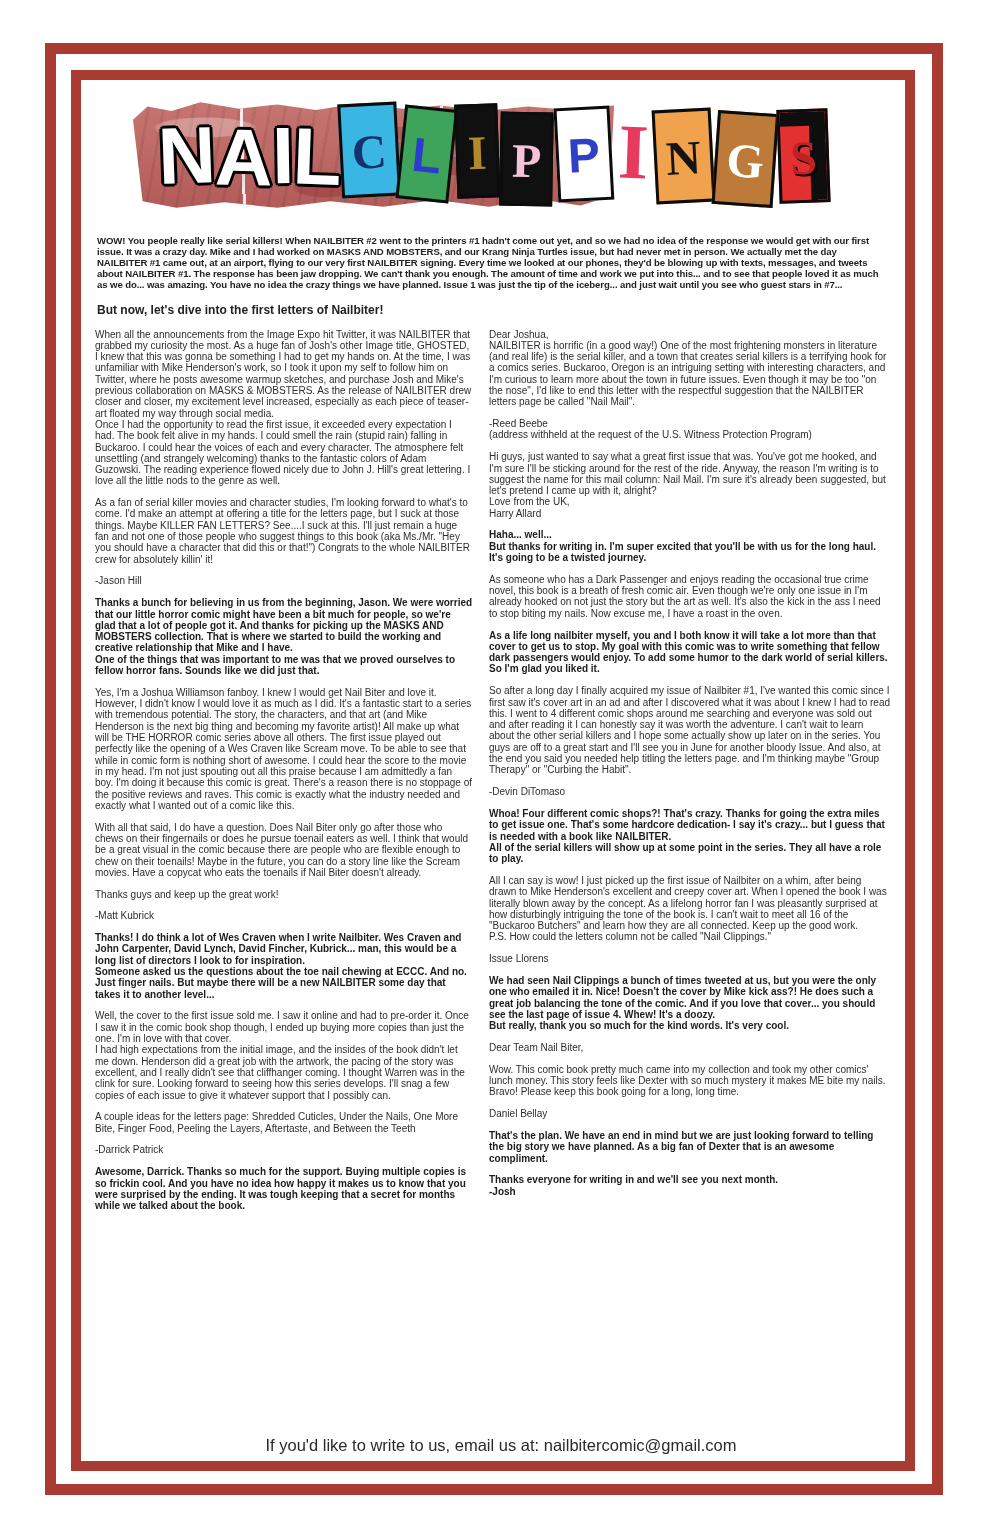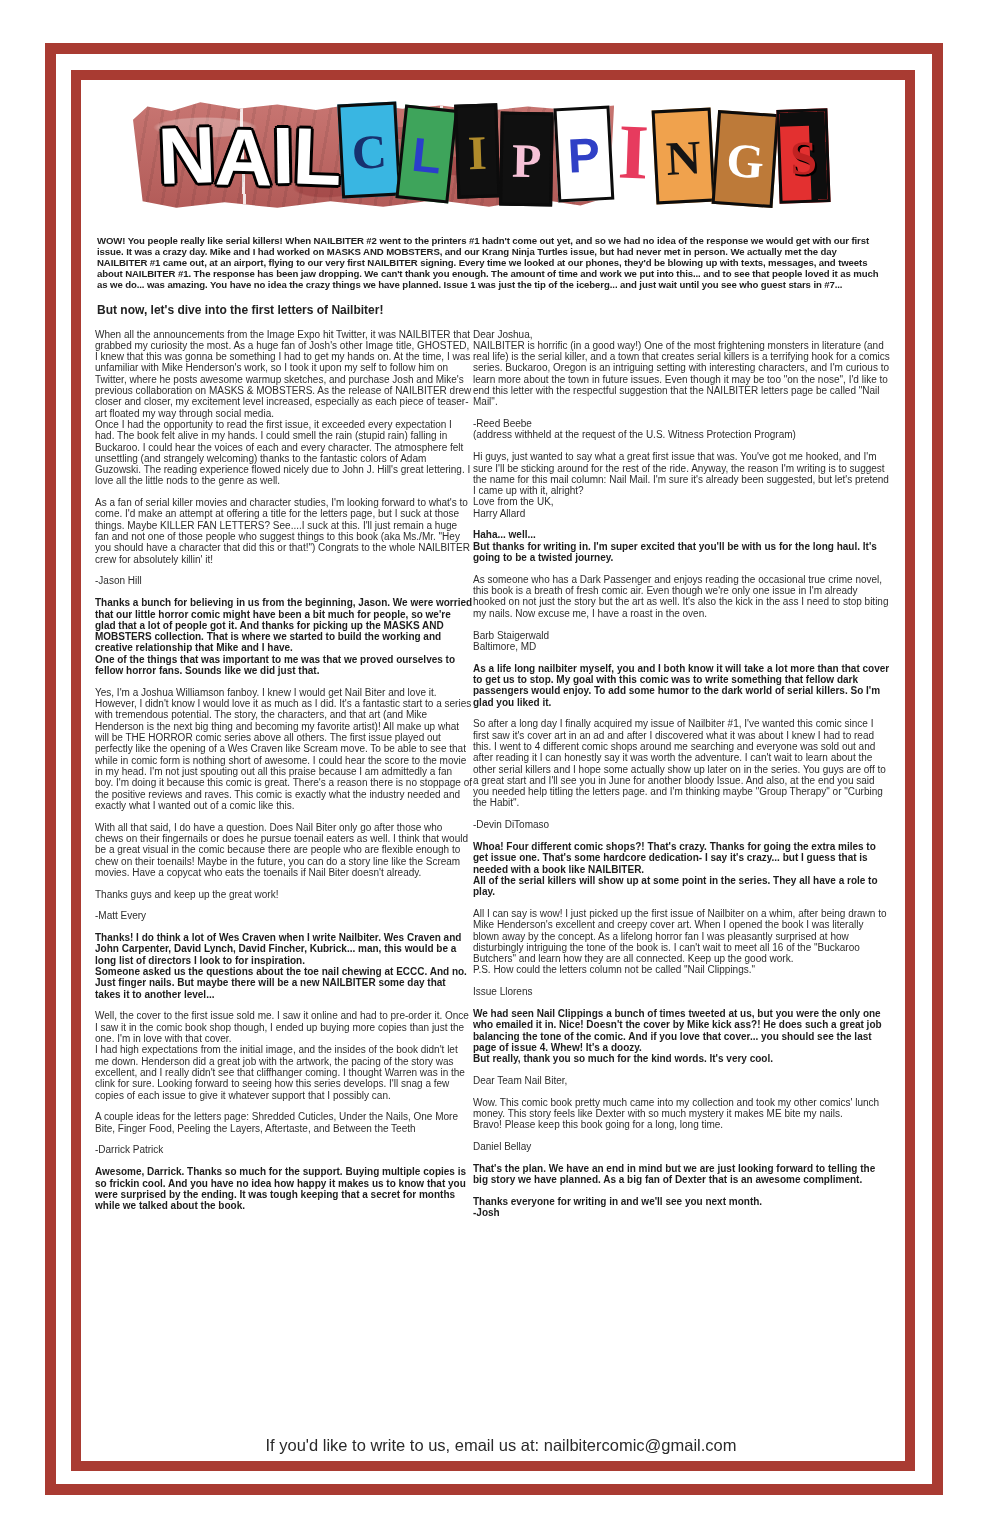--- a/index.html
+++ b/index.html
@@ -36,21 +36,21 @@
       padding:22px 9px 18px;border:3px solid #0c0c0c;margin:0 1px;}
   .box,.box-dark{font-family:"Liberation Serif",serif;}
   .box-sans,.box-outline{font-family:"Liberation Sans",sans-serif;}
   .bare{font-family:"Liberation Serif",serif;font-weight:bold;font-size:78px;padding:0 5px;}
   .box-dark{box-shadow:inset -16px 14px 0 0 #0e0e0e;text-shadow:2px 2px 0 #000;}
   
   .intro{font-weight:bold;font-size:9.6px;line-height:10.9px;letter-spacing:-0.1px;
       color:#222;white-space:pre-line;margin:4px 2px 0;}
   .lead-in{font-weight:bold;font-size:12px;margin:12px 2px 12px;color:#222;}
   
-  .cols{display:flex;align-items:flex-start;}
+  .cols{display:flex;gap:16px;align-items:flex-start;}
   .col{font-size:10px;line-height:11.3px;}
   .col-left{width:378px;flex:none;}
   .col-right{flex:1;}
   .col p{margin:0 0 10.5px;white-space:pre-line;}
   .col p.bold{font-weight:bold;color:#1d1d1d;}
   
   .footer{position:absolute;left:16px;right:0;bottom:6px;text-align:center;
       font-size:16.5px;color:#2a2a2a;}
 </style>
 </head>
@@ -86,42 +86,40 @@
     <div class="col col-left">
         <p class="">When all the announcements from the Image Expo hit Twitter, it was NAILBITER that grabbed my curiosity the most.  As a huge fan of Josh's other Image title, GHOSTED, I knew that this was gonna be something I had to get my hands on.  At the time, I was unfamiliar with Mike Henderson's work, so I took it upon my self to follow him on Twitter, where he posts awesome warmup sketches, and purchase Josh and Mike's previous collaboration on MASKS &amp; MOBSTERS.  As the release of NAILBITER drew closer and closer, my excitement level increased, especially as each piece of teaser-art floated my way through social media.
 Once I had the opportunity to read the first issue, it exceeded every expectation I had.  The book felt alive in my hands.  I could smell the rain (stupid rain) falling in Buckaroo.  I could hear the voices of each and every character.  The atmosphere felt unsettling (and strangely welcoming) thanks to the fantastic colors of Adam Guzowski.  The reading experience flowed nicely due to John J. Hill's great lettering.  I love all the little nods to the genre as well.</p>
         <p class="">As a fan of serial killer movies and character studies, I'm looking forward to what's to come.  I'd make an attempt at offering a title for the letters page, but I suck at those things.  Maybe KILLER FAN LETTERS?  See....I suck at this. I'll just remain a huge fan and not one of those people who suggest things to this book (aka Ms./Mr. "Hey you should have a character that did this or that!")  Congrats to the whole NAILBITER crew for absolutely killin' it!</p>
         <p class="">-Jason Hill</p>
         <p class="bold">Thanks a bunch for believing in us from the beginning, Jason. We were worried that our little horror comic might have been a bit much for people, so we're glad that a lot of people got it. And thanks for picking up the MASKS AND MOBSTERS collection. That is where we started to build the working and creative relationship that Mike and I have.
 One of the things that was important to me was that we proved ourselves to fellow horror fans. Sounds like we did just that.</p>
         <p class="">Yes, I'm a Joshua Williamson fanboy.  I knew I would get Nail Biter and love it. However, I didn't know I would love it as much as I did.  It's a fantastic start to a series with tremendous potential.  The story, the characters, and that art (and Mike Henderson is the next big thing and becoming my favorite artist)! All make up what will be THE HORROR comic series above all others.  The first issue played out perfectly like the opening of a Wes Craven like Scream move.  To be able to see that while in comic form is nothing short of awesome.  I could hear the score to the movie in my head.  I'm not just spouting out all this praise because I am admittedly a fan boy.  I'm doing it because this comic is great.  There's a reason there is no stoppage of the positive reviews and raves.  This comic is exactly what the industry needed and exactly what I wanted out of a comic like this.</p>
         <p class="">With all that said, I do have a question.  Does Nail Biter only go after those who chews on their fingernails or does he pursue toenail eaters as well.  I think that would be a great visual in the comic because there are people who are flexible enough to chew on their toenails!  Maybe in the future, you can do a story line like the Scream movies.  Have a copycat who eats the toenails if Nail Biter doesn't already.</p>
         <p class="">Thanks guys and keep up the great work!</p>
-        <p class="">-Matt Every</p>
+        <p class="">-Matt Kubrick</p>
         <p class="bold">Thanks! I do think a lot of Wes Craven when I write Nailbiter. Wes Craven and John Carpenter, David Lynch, David Fincher, Kubrick... man, this would be a long list of directors I look to for inspiration.
 Someone asked us the questions about the toe nail chewing at ECCC. And no. Just finger nails. But maybe there will be a new NAILBITER some day that takes it to another level...</p>
         <p class="">Well, the cover to the first issue sold me.  I saw it online and had to pre-order it.  Once I saw it in the comic book shop though, I ended up buying more copies than just the one.  I'm in love with that cover.
 I had high expectations from the initial image, and the insides of the book didn't let me down.  Henderson did a great job with the artwork, the pacing of the story was excellent, and I really didn't see that cliffhanger coming.  I thought Warren was in the clink for sure.  Looking forward to seeing how this series develops.  I'll snag a few copies of each issue to give it whatever support that I possibly can.</p>
         <p class="">A couple ideas for the letters page: Shredded Cuticles, Under the Nails, One More Bite, Finger Food, Peeling the Layers, Aftertaste, and Between the Teeth</p>
         <p class="">-Darrick Patrick</p>
         <p class="bold">Awesome, Darrick. Thanks so much for the support. Buying multiple copies is so  frickin cool. And you have no idea how happy it makes us to know that you were surprised by the ending. It was tough keeping that a secret for months while we talked about the book.</p>
       </div>
     <div class="col col-right">
         <p class="">Dear Joshua,
 NAILBITER is horrific (in a good way!)  One of the most frightening monsters in literature (and real life) is the serial killer, and a town that creates serial killers is a terrifying hook for a comics series. Buckaroo, Oregon is an intriguing setting with interesting characters, and I'm curious to learn more about the town in future issues. Even though it may be too "on the nose", I'd like to end this letter with the respectful suggestion that the NAILBITER letters page be called "Nail Mail".</p>
         <p class="">-Reed Beebe
 (address withheld at the request of the U.S. Witness Protection Program)</p>
         <p class="">Hi guys, just wanted to say what a great first issue that was. You've got me hooked, and I'm sure I'll be sticking around for the rest of the ride. Anyway, the reason I'm writing is to suggest the name for this mail column: Nail Mail. I'm sure it's already been suggested, but let's pretend I came up with it, alright?
 Love from the UK,
 Harry Allard</p>
         <p class="bold">Haha... well...
 But thanks for writing in. I'm super excited that you'll be with us for the long haul. It's going to be a twisted journey.</p>
         <p class="">As someone who has a Dark Passenger and enjoys reading the occasional true crime novel, this book is a breath of fresh comic air. Even though we're only one issue in I'm already hooked on not just the story but the art as well. It's also the kick in the ass I need to stop biting my nails. Now excuse me, I have a roast in the oven.</p>
-        <p class="">Barb Staigerwald
-Baltimore, MD</p>
         <p class="bold">As a life long nailbiter myself, you and I both know it will take a lot more than that cover to get us to stop. My goal with this comic was to write something that fellow dark passengers would enjoy. To add some humor to the dark world of serial killers. So I'm glad you liked it.</p>
         <p class="">So after a long day I finally acquired my issue of Nailbiter #1, I've wanted this comic since I first saw it's cover art in an ad and after I discovered what it was about I knew I had to read this. I went to 4 different comic shops around me searching and everyone was sold out and after reading it I can honestly say it was worth the adventure. I can't wait to learn about the other serial killers and I hope some actually show up later on in the series. You guys are off to a great start and I'll see you in June for another bloody Issue. And also, at the end you said you needed help titling the letters page. and I'm thinking maybe "Group Therapy" or "Curbing the Habit".</p>
         <p class="">-Devin DiTomaso</p>
         <p class="bold">Whoa! Four different comic shops?! That's crazy. Thanks for going the extra miles to get issue one. That's some hardcore dedication- I say it's crazy... but I guess that is needed with a book like NAILBITER.
 All of the serial killers will show up at some point in the series. They all have a role to play.</p>
         <p class="">All I can say is wow! I just picked up the first issue of Nailbiter on a whim, after being drawn to Mike Henderson's excellent and creepy cover art. When I opened the book I was literally blown away by the concept. As a lifelong horror fan I was pleasantly surprised at how disturbingly intriguing the tone of the book is. I can't wait to meet all 16 of the "Buckaroo Butchers" and learn how they are all connected. Keep up the good work.
 P.S. How could the letters column not be called "Nail Clippings."</p>
         <p class="">Issue Llorens</p>
         <p class="bold">We had seen Nail Clippings a bunch of times tweeted at us, but you were the only one who emailed it in. Nice! Doesn't the cover by Mike kick ass?! He does such a great job balancing the tone of the comic. And if you love that cover... you should see the last page of issue 4. Whew! It's a doozy.
 But really, thank you so much for the kind words. It's very cool.</p>

